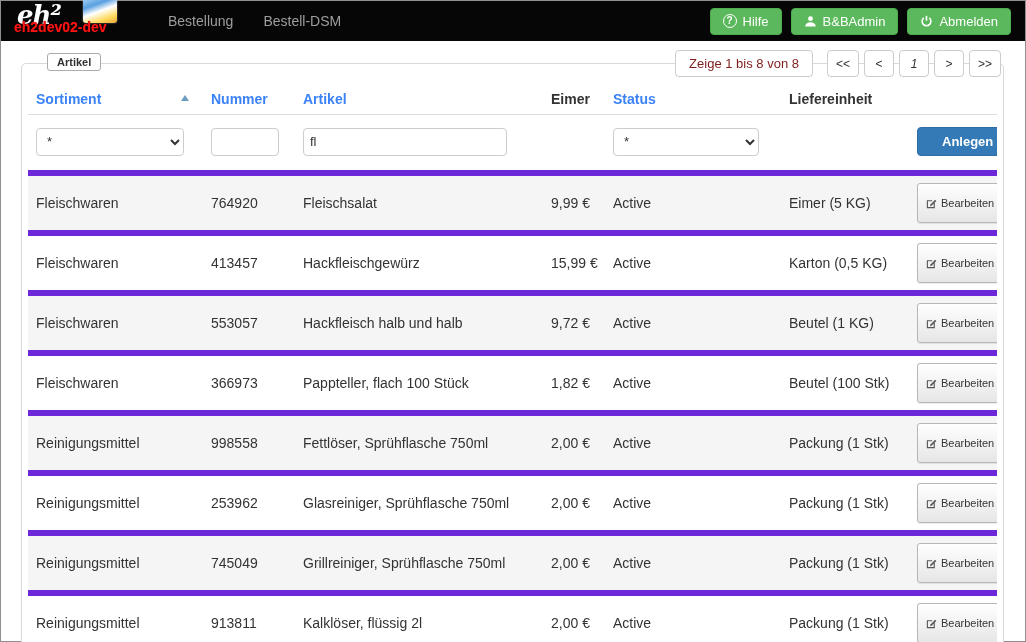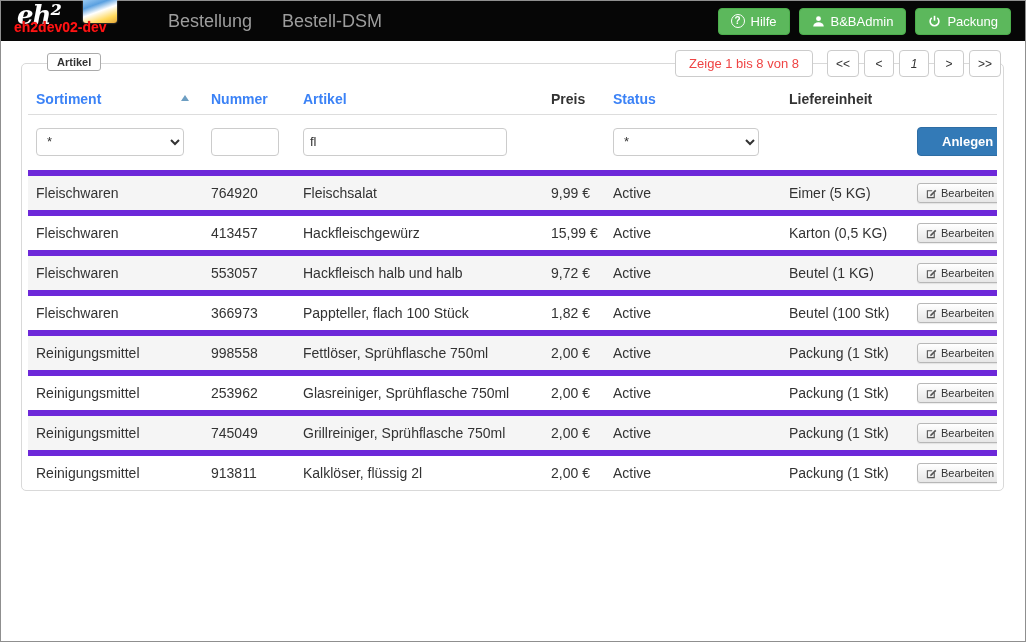--- a/index.html
+++ b/index.html
@@ -26,21 +26,21 @@
     background: linear-gradient(160deg, #bfe3ff 0%, #5aa0e0 35%, #ffffff 55%, #ffd95c 80%, #e8a93a 100%);
     box-shadow: 0 0 2px rgba(255,255,255,.5);
   }
   .brand-env {
     position: absolute; left: 5px; top: 24px; color: #ff1414; font-weight: bold;
     font-size: 14px; white-space: nowrap; text-shadow: 0 0 1px #600;
   }
   .nav-links { display: flex; margin-left: 14px; height: 40px; }
   .nav-link {
     color: #9d9d9d; text-decoration: none; padding: 0 15px; line-height: 40px;
-    font-size: 18px; display: block;
+    font-size: 14px; display: block;
   }
   .nav-buttons { margin-left: auto; display: flex; gap: 9px; padding-right: 14px; }
   .btn-green {
     display: inline-flex; align-items: center; gap: 6px;
     background: #5cb85c; border: 1px solid #4cae4c; color: #fff;
     border-radius: 4px; padding: 5px 12px; font-size: 13px; cursor: pointer;
     font-family: inherit;
   }
   .q-circle {
     width: 14px; height: 14px; border: 1.4px solid #fff; border-radius: 50%;
@@ -56,21 +56,21 @@
   .legend {
     position: absolute; top: -11px; left: 25px; background: #fff;
     border: 1px solid #ababab; border-radius: 3px; padding: 2px 9px;
     font-size: 11px; font-weight: bold; color: #333;
   }
   .pager {
     position: absolute; top: -14px; right: 2px; display: flex; align-items: center; gap: 5px;
   }
   .pager-info {
     background: #fff; border: 1px solid #ccc; border-radius: 4px;
-    padding: 5px 13px; font-size: 13px; color: #ef4444; margin-right: 9px; white-space: nowrap;
+    padding: 5px 13px; font-size: 13px; color: #7f1d1d; margin-right: 9px; white-space: nowrap;
   }
   .pager-btn {
     background: #fff; border: 1px solid #ccc; border-radius: 4px;
     min-width: 30px; height: 27px; font-size: 12px; color: #333; cursor: pointer;
     font-family: inherit; padding: 0 8px;
   }
   .pager-btn.current { font-style: italic; }
 
   
   table.grid { width: calc(100% - 12px); margin: 20px 6px 0 6px; border-collapse: collapse; table-layout: fixed; }
@@ -104,21 +104,21 @@
     display: inline-flex; align-items: center; gap: 7px; font-family: inherit;
   }
   .caret {
     display: inline-block; width: 0; height: 0;
     border-left: 4px solid transparent; border-right: 4px solid transparent;
     border-top: 4px solid #fff;
   }
   .btn-edit {
     background: linear-gradient(#ffffff, #e6e6e6); border: 1px solid #b7b7b7;
     border-radius: 3px; color: #333; font-size: 11px; cursor: pointer;
-    padding: 3px 8px; display: inline-flex; align-items: center; gap: 4px;
+    padding: 13px 8px; display: inline-flex; align-items: center; gap: 4px;
     font-family: inherit; box-shadow: 0 1px 1px rgba(0,0,0,.08);
   }
 </style>
 </head>
 <body>
 
 <div class="screen">
 
   <nav class="navbar">
     <div class="brand">
@@ -144,21 +144,21 @@
         </span>
         <span>B&amp;BAdmin</span>
       </button>
       <button class="btn-green">
         <span style="display:inline-flex;">
           <svg width="13" height="13" viewBox="0 0 16 16">
               <path d="M8 1 v6" stroke="#fff" stroke-width="2" fill="none"></path>
               <path d="M4.6 3.6 a5.4 5.4 0 1 0 6.8 0" stroke="#fff" stroke-width="2" fill="none"></path>
             </svg>
         </span>
-        <span>Packung</span>
+        <span>Abmelden</span>
       </button>
     </div>
   </nav>
 
   <section class="panel">
     <div class="legend">Artikel</div>
 
     <div class="pager">
       <span class="pager-info">Zeige 1 bis 8 von 8</span>
       <button class="pager-btn">&lt;&lt;</button>
@@ -179,21 +179,21 @@
           <col>
       </colgroup>
       <thead>
         <tr class="header-row">
           <th class="sortable">
             <span>Sortiment</span>
             <span class="sort-asc"></span>
           </th>
           <th class="sortable"><span>Nummer</span></th>
           <th class="sortable"><span>Artikel</span></th>
-          <th class="plain num"><span>Preis</span></th>
+          <th class="plain num"><span>Eimer</span></th>
           <th class="sortable"><span>Status</span></th>
           <th class="plain"><span>Liefereinheit</span></th>
           <th class="actions"></th>
         </tr>
         <tr class="filter-row">
           <td><select class="filter-select w-sortiment"><option>*</option></select></td>
           <td><input class="filter-input w-nummer" value="" style=""></td>
           <td><input class="filter-input w-artikel" value="fl" style=""></td>
           <td></td>
           <td><select class="filter-select w-status"><option>*</option></select></td>

